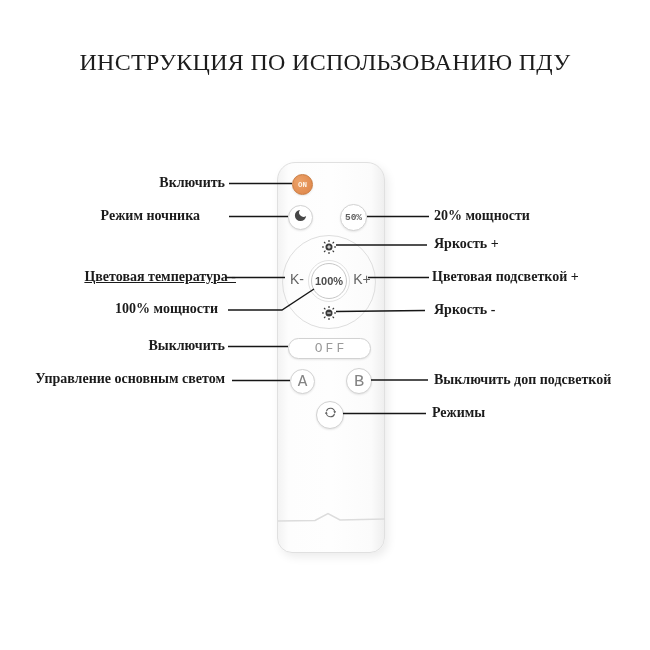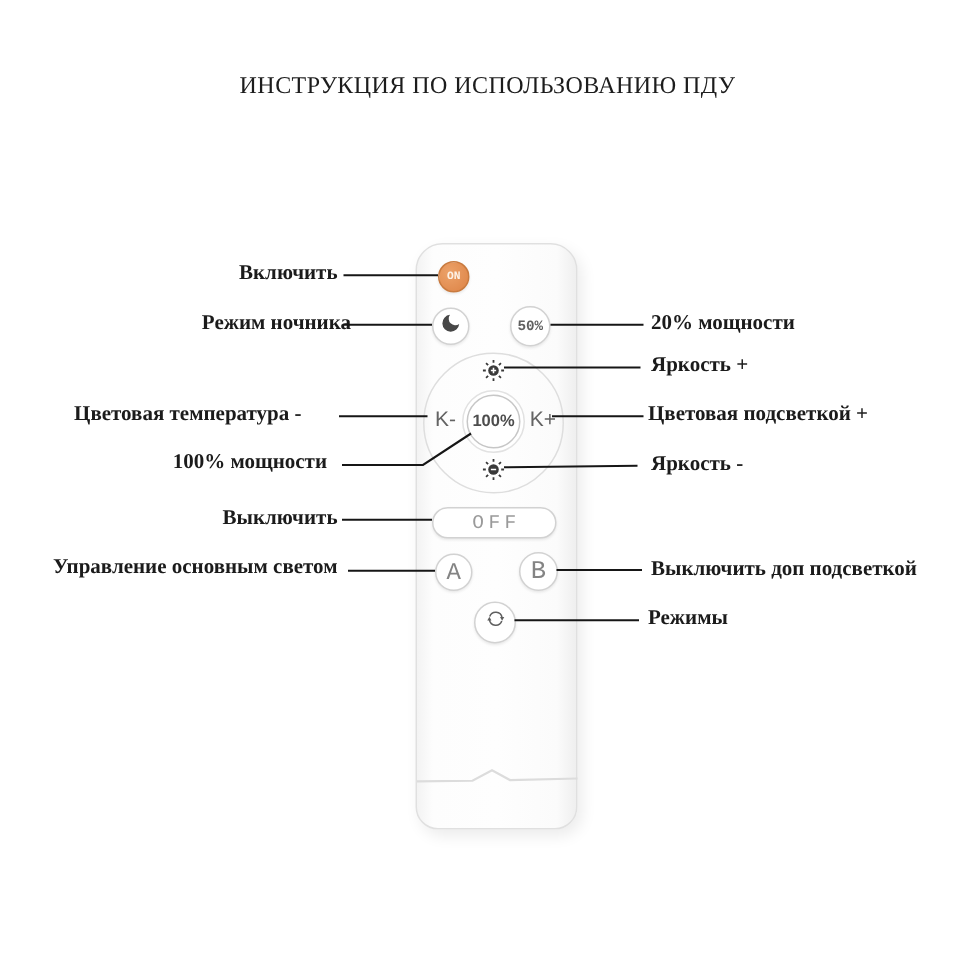--- a/index.html
+++ b/index.html
@@ -1,19 +1,19 @@
 <!DOCTYPE html>
 <html><head>
 <meta charset="utf-8">
 <style>
   html,body{margin:0;padding:0;background:#fff;}
   .stage{position:relative;width:650px;height:650px;background:#fff;overflow:hidden;
          font-family:"Liberation Serif",serif;}
   .title{position:absolute;top:49px;left:0;width:650px;text-align:center;
-         font-size:16px;color:#1c1c1c;letter-spacing:.3px;}
+         font-size:24px;color:#1c1c1c;letter-spacing:.3px;}
 
   
   .leads{position:absolute;left:0;top:0;width:650px;height:650px;pointer-events:none;z-index:3;}
   .leads line,.leads polyline{stroke:#161616;stroke-width:1.4;fill:none;}
 
   
   .remote{position:absolute;left:277px;top:162px;width:108px;height:391px;box-sizing:border-box;
           background:linear-gradient(90deg,#f3f3f3 0%,#fdfdfd 10%,#fefefe 50%,#fbfbfb 88%,#efefef 100%);
           border:1px solid #e0e0e0;border-radius:18px 18px 15px 15px;z-index:1;
           box-shadow:3px 4px 10px rgba(0,0,0,.08);}
@@ -45,22 +45,22 @@
   #btn-b{left:68px;top:205px;width:26px;height:26px;color:#848484;font-size:17px;}
   #btn-cycle{left:38px;top:238px;width:28px;height:28px;}
   .seam{position:absolute;left:0;top:345px;width:108px;height:20px;}
   .seam polyline{stroke:#dcdcdc;stroke-width:1.5;fill:none;}
 
   
   .lbl{position:absolute;font-weight:bold;font-size:14px;color:#1b1b1b;
        white-space:nowrap;line-height:18px;z-index:2;}
   .lbl.left{text-align:right;}
   #lbl-l0{right:425px;top:174px;}
-  #lbl-l1{right:416px;top:207px;padding-left:48px;}
-  #lbl-l2{right:449px;top:268px;}
+  #lbl-l1{right:450px;top:207px;padding-left:48px;}
+  #lbl-l2{right:414px;top:268px;text-decoration:underline;}
   #lbl-l3{right:432px;top:300px;}
   #lbl-l4{right:425px;top:337px;}
   #lbl-l5{right:425px;top:370px;}
   #lbl-r0{left:434px;top:207px;}
   #lbl-r1{left:434px;top:235px;}
   #lbl-r2{left:432px;top:268px;}
   #lbl-r3{left:434px;top:301px;}
   #lbl-r4{left:434px;top:371px;}
   #lbl-r5{left:432px;top:404px;}
 </style>

